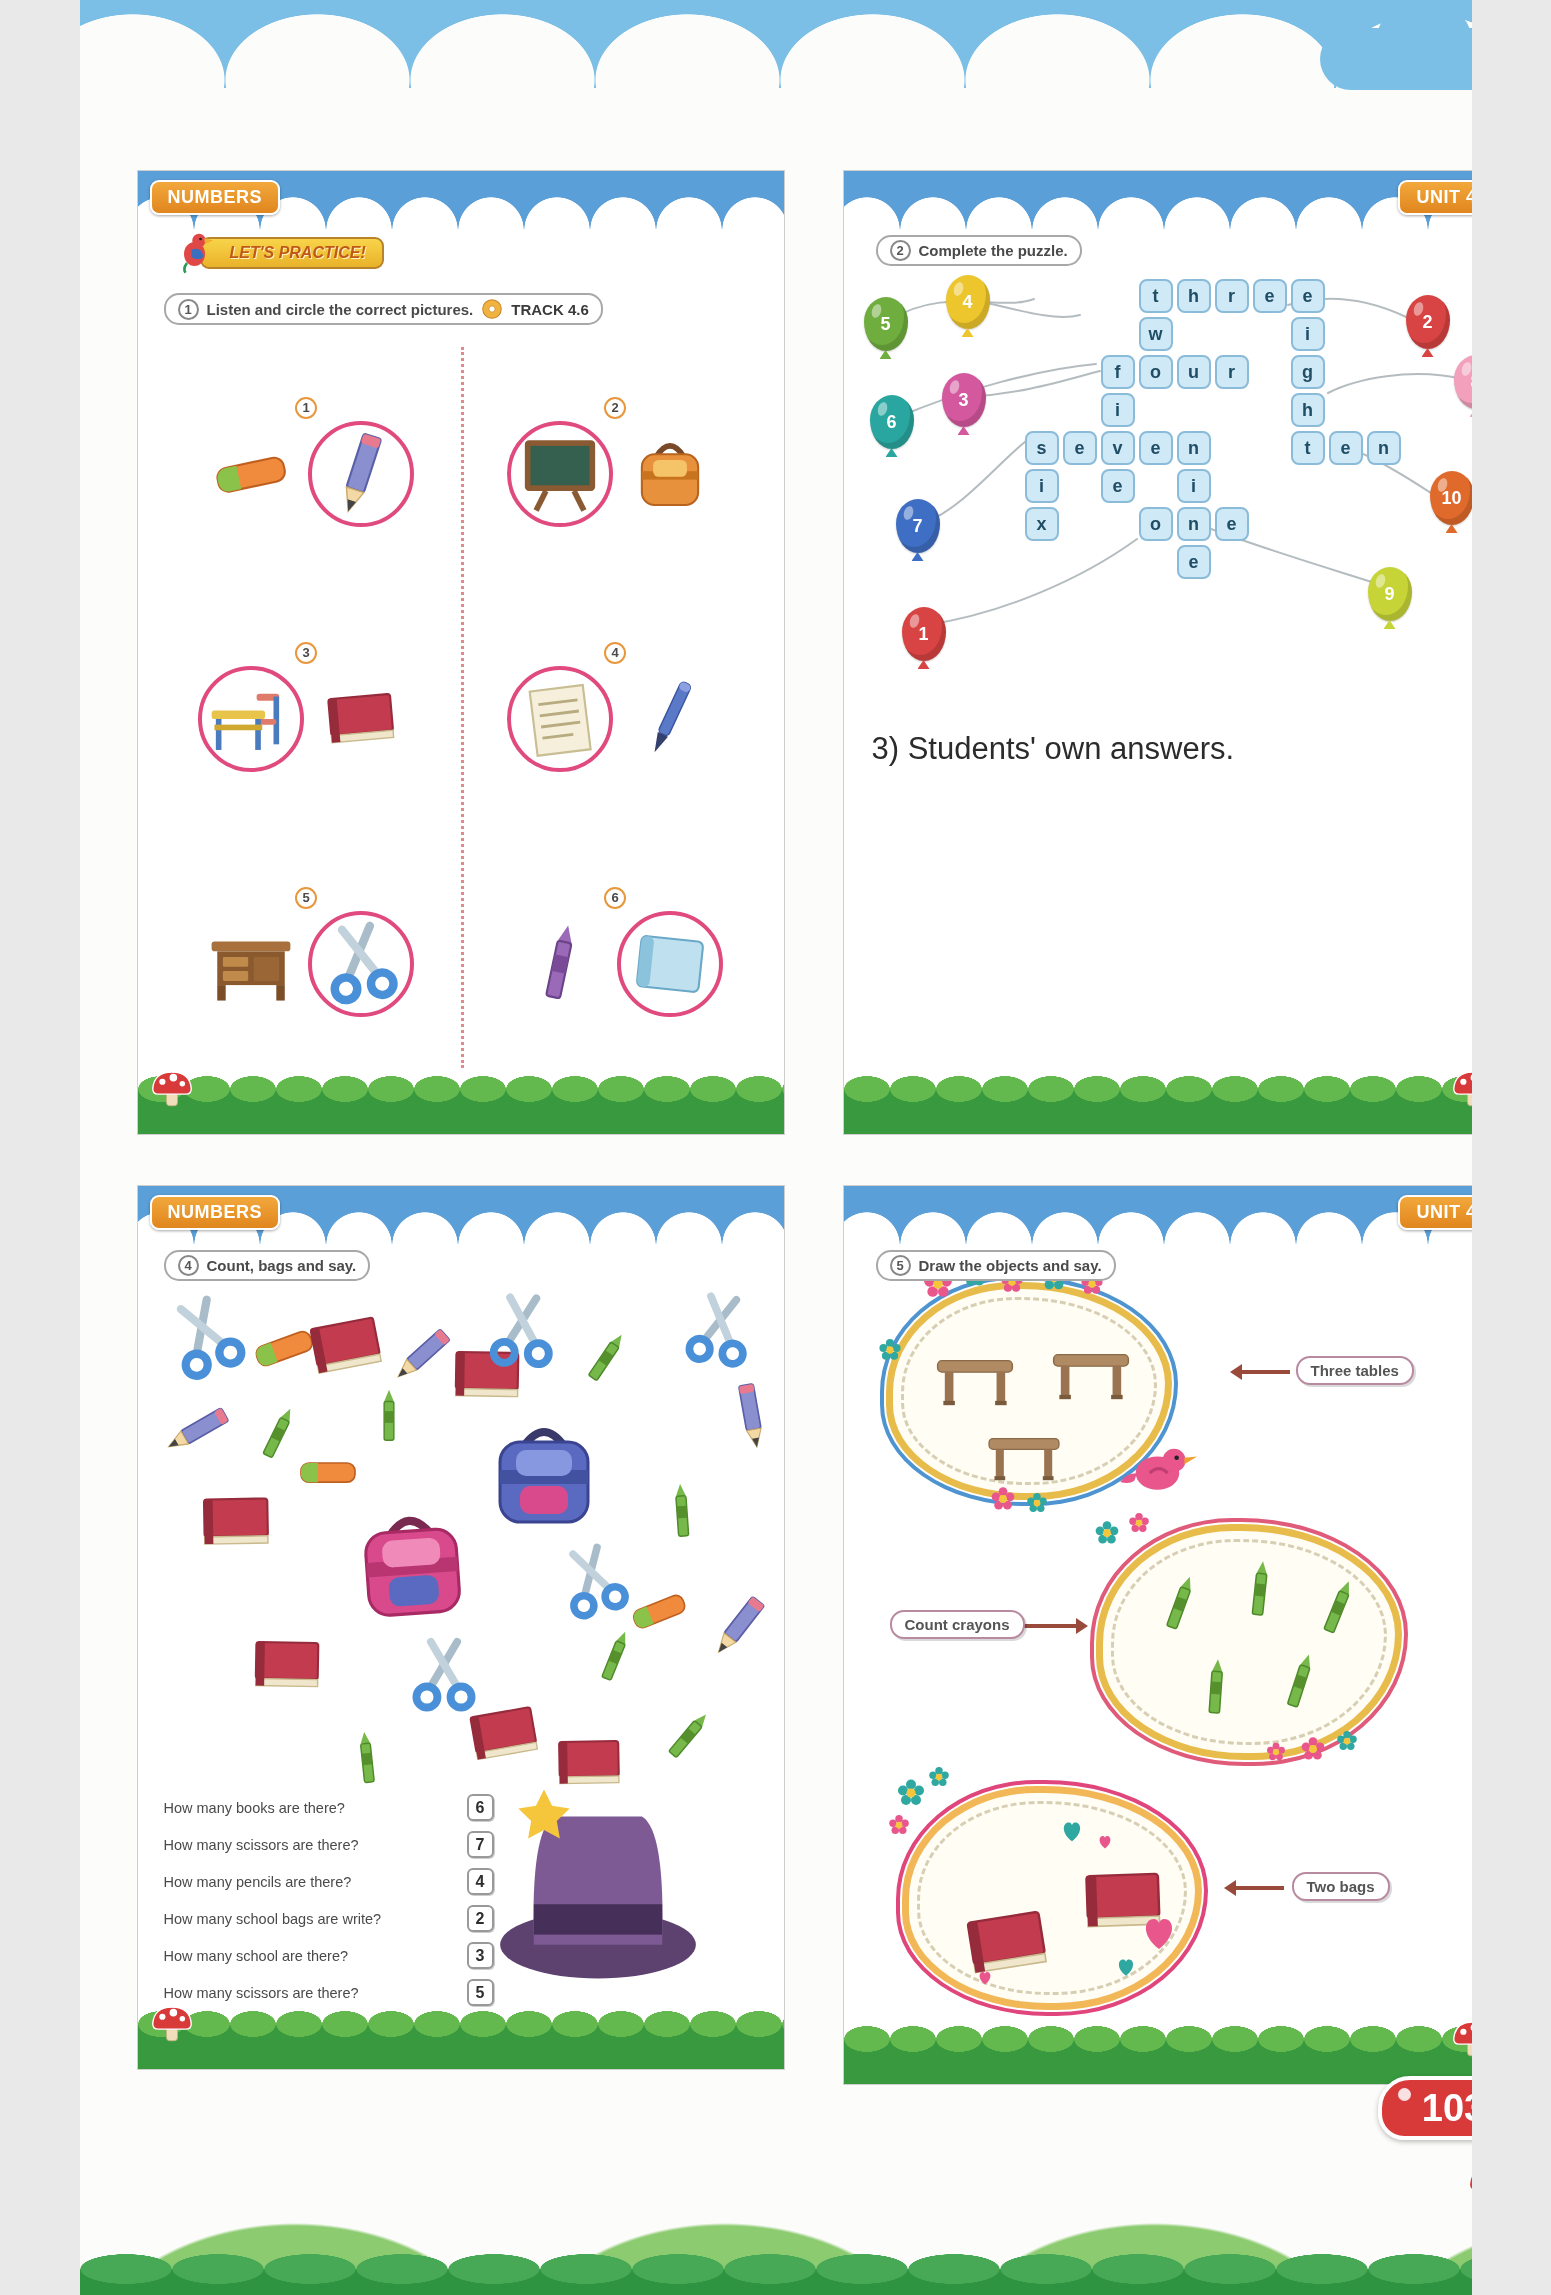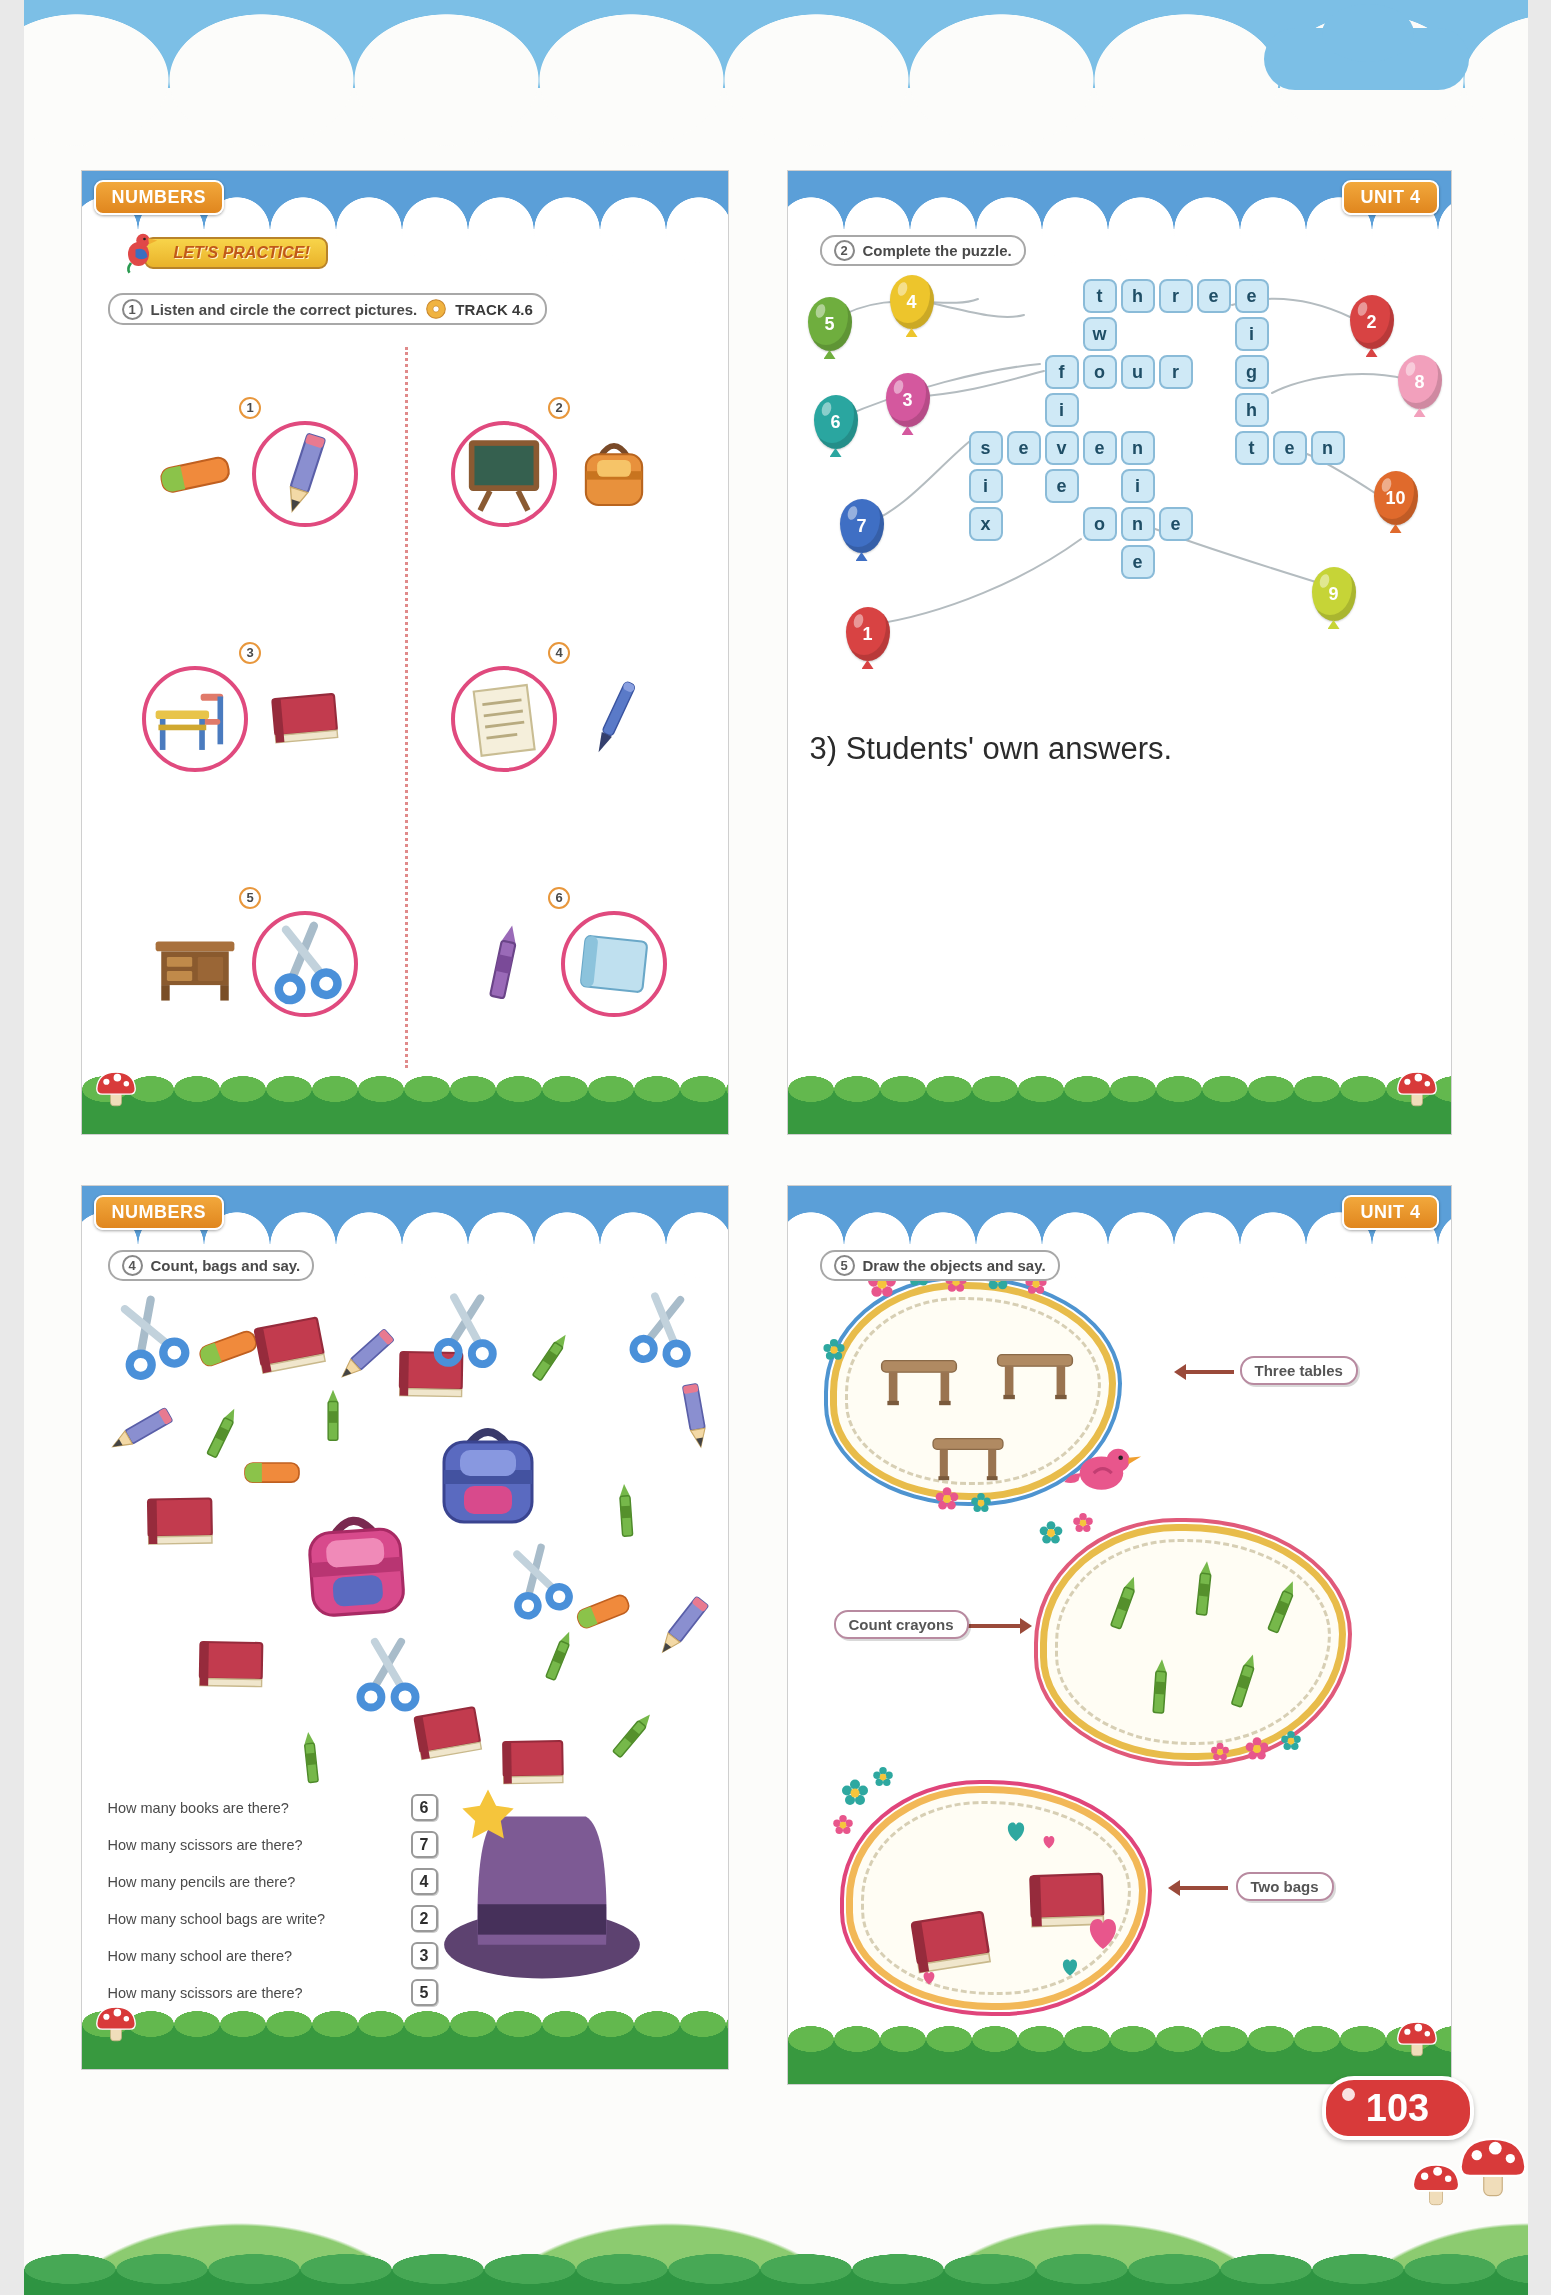--- a/index.html
+++ b/index.html
@@ -1,17 +1,17 @@
 <!DOCTYPE html>
 <html><head>
 <meta charset="utf-8">
 <style>
   * { margin:0; padding:0; box-sizing:border-box; }
   body { font-family:"Liberation Sans", sans-serif; background:#e9e9e9; }
-  .page { position:relative; width:1504px; height:2295px; margin:0 auto; background:#fcfcfa; overflow:hidden; }
+  .page { position:relative; width:1392px; height:2295px; margin:0 auto; background:#fcfcfa; overflow:hidden; }
 
   
   .sky { position:absolute; top:0; left:0; width:100%; height:88px; background:#7cbfe6; }
   .cloudrow { position:absolute; top:14px; left:-40px; width:1700px; height:132px;
     background-image:radial-gradient(closest-side, #fcfcfa 99%, transparent 100%);
     background-size:185px 132px; background-repeat:repeat-x; }
   .sky-cloud { position:absolute; top:28px; left:1240px; width:205px; height:62px; background:#7cbfe6; border-radius:40px; }
   .sky-cloud::before { content:""; position:absolute; top:-24px; left:58px; width:92px; height:58px; background:#7cbfe6; border-radius:50%; }
   .hills { position:absolute; bottom:22px; left:0; width:100%; height:160px;
     background-image:radial-gradient(closest-side ellipse, #8ccb70 98%, transparent 100%);
@@ -78,21 +78,21 @@
   .tile { position:absolute; width:34px; height:34px; background:#cfe9f6; border:2px solid #8abbd8;
     border-radius:8px; display:flex; align-items:center; justify-content:center;
     font-weight:bold; font-size:18px; color:#1f4e66; }
   .balloon { position:absolute; width:44px; height:54px; border-radius:50% 50% 50% 50% / 46% 46% 54% 54%;
     display:flex; align-items:center; justify-content:center; color:#fff; font-weight:bold; font-size:18px;
     box-shadow:inset -4px -6px 0 rgba(0,0,0,.14), 0 1px 2px rgba(0,0,0,.2); }
   .balloon::before { content:""; position:absolute; top:7px; left:8px; width:9px; height:14px;
     background:rgba(255,255,255,.45); border-radius:50%; transform:rotate(18deg); }
   .balloon::after { content:""; position:absolute; bottom:-8px; left:50%; margin-left:-6px;
     width:12px; height:9px; background:inherit; clip-path:polygon(50% 0, 0 100%, 100% 100%); }
-  .answers-note { position:absolute; left:22px; top:560px; font-size:31px; color:#2b2b2b; z-index:2; }
+  .answers-note { position:absolute; left:28px; top:560px; font-size:31px; color:#2b2b2b; z-index:2; }
 
   
   .p-count .exline { top:64px; left:26px; }
   .collage { position:absolute; left:12px; top:104px; width:624px; height:500px; z-index:2; }
   .scat { position:absolute; } .scat svg { width:100%; height:100%; display:block; }
   .hat { position:absolute; left:338px; top:590px; width:244px; height:216px; z-index:2; }
   .questions { position:absolute; left:26px; top:608px; width:330px; z-index:3; }
   .qrow { display:flex; align-items:center; justify-content:space-between; margin-bottom:10px; }
   .qlabel { font-size:14.5px; font-weight:normal; color:#4a4a4a; }
   .qbox { width:27px; height:27px; border:2px solid #999; border-radius:6px; background:#fff;

